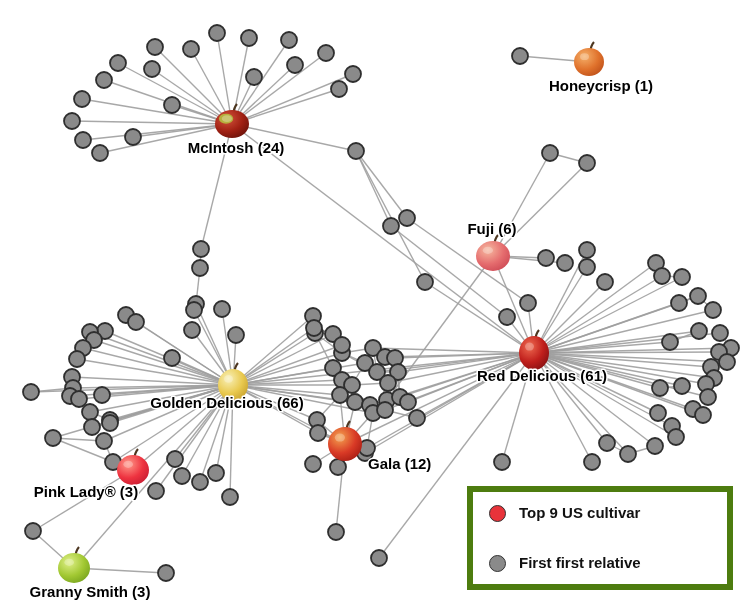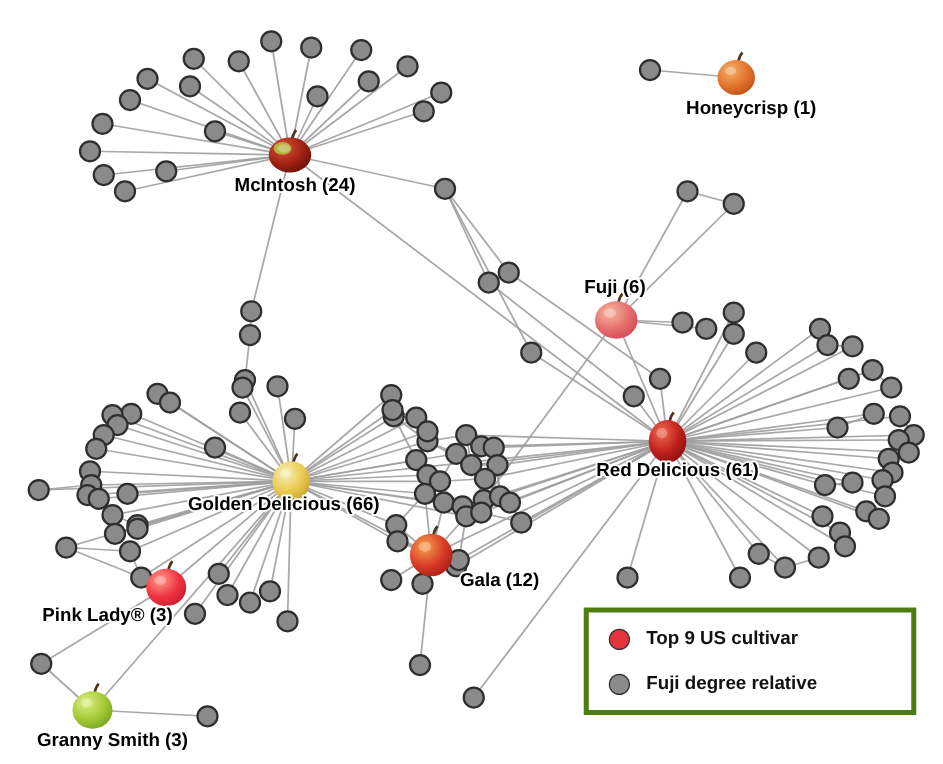--- a/index.html
+++ b/index.html
@@ -1,22 +1,22 @@
 <!DOCTYPE html>
 <html><head>
 <meta charset="utf-8">
 <style>
   html,body{margin:0;padding:0;background:#ffffff;}
   .figure{position:relative;width:754px;height:611px;overflow:hidden;background:#ffffff;
           font-family:"Liberation Sans",sans-serif;}
   .figure svg{position:absolute;left:0;top:0;}
   .node-label{font-family:"Liberation Sans",sans-serif;font-size:15px;font-weight:bold;
               fill:#000;stroke:#ffffff;stroke-width:3px;paint-order:stroke;stroke-linejoin:round;}
-  .legend{position:absolute;left:467px;top:486px;width:266px;height:86px;box-sizing:border-box;
-          background:#ffffff;border:4px solid #4d7c0f;padding:11px 8px 11px 16px;
+  .legend{position:absolute;left:467px;top:486px;width:266px;height:104px;box-sizing:border-box;
+          background:#ffffff;border:6px solid #4d7c0f;padding:11px 8px 11px 16px;
           display:flex;flex-direction:column;justify-content:space-between;z-index:2;}
   .legend-row{display:flex;align-items:flex-start;gap:13px;}
   .legend-text{font-size:15px;font-weight:bold;color:#111;line-height:1.32;}
   .swatch{width:15px;height:15px;border-radius:50%;border:1.7px solid #333;flex:none;margin-top:2px;}
 </style>
 </head>
 <body>
 
 <div class="figure">
   <svg width="754" height="611" xmlns="http://www.w3.org/2000/svg" viewBox="0 0 754 611">
@@ -477,17 +477,17 @@
   <div class="legend">
     <div class="legend-row">
       <span class="swatch" style="background: rgb(232, 51, 58);"></span>
       <div class="legend-text">
         <div>Top 9 US cultivar</div>
       </div>
     </div>
     <div class="legend-row">
       <span class="swatch" style="background: rgb(138, 138, 138);"></span>
       <div class="legend-text">
-        <div>Fuji degree relative</div>
+        <div>First first relative</div>
       </div>
     </div>
   </div>
 </div>
 
 </body></html>

